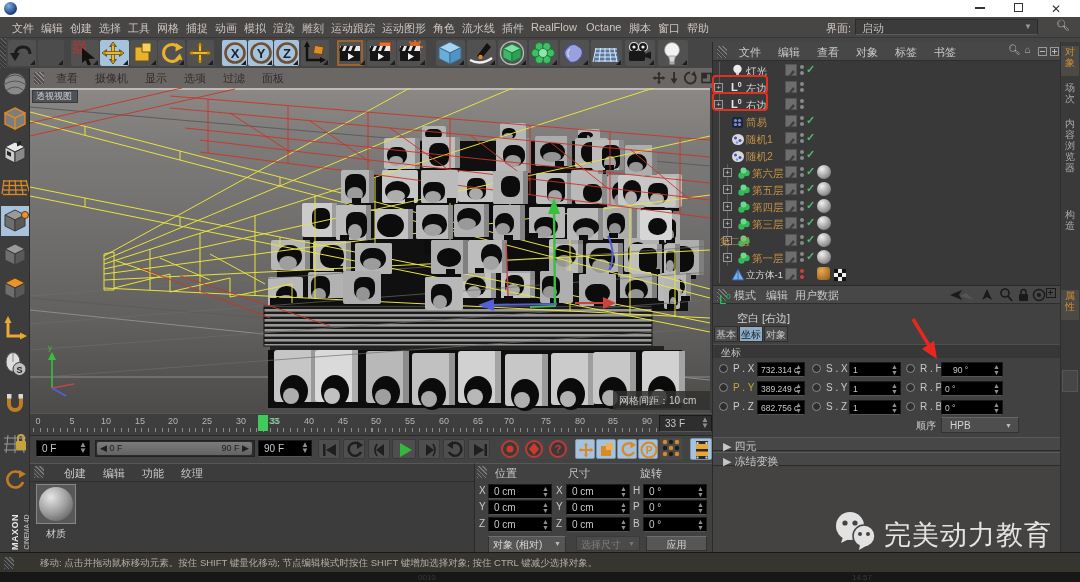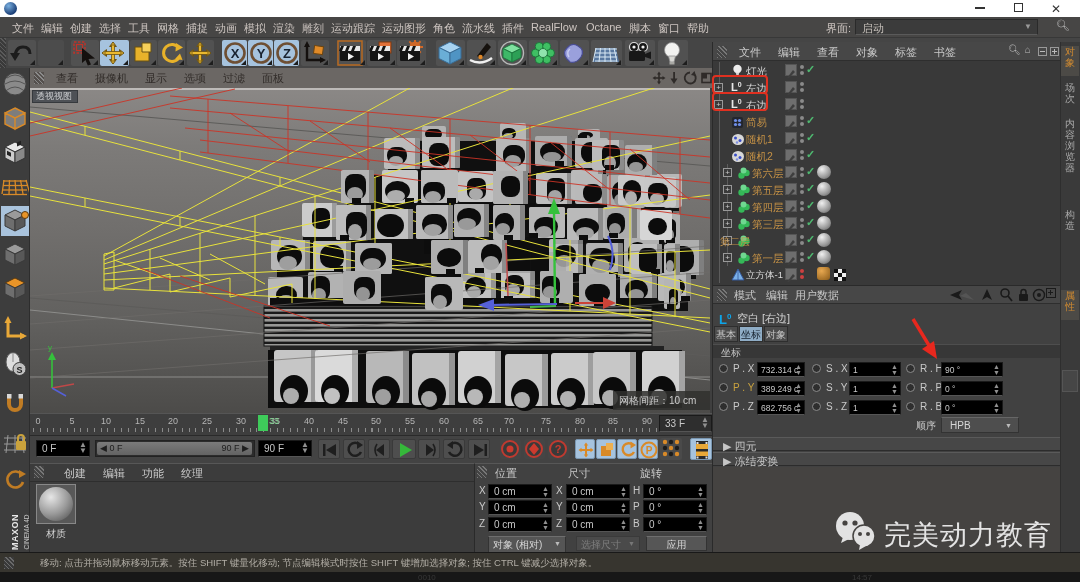--- a/index.html
+++ b/index.html
@@ -1120,35 +1120,35 @@
         <path d="M4,7 v-2 a2.5,2.5 0 0 1 5,0 v2" stroke="#1a1a1a" stroke-width="1.5" fill="none"></path>
       </svg></div>
 <div class="a" style="left:1032px;top:287px"><svg width="15" height="16" viewBox="0 0 15 16">
         <circle cx="7" cy="8" r="5.5" fill="none" stroke="#1a1a1a" stroke-width="1.4"></circle>
         <circle cx="7" cy="8" r="2" fill="#1a1a1a"></circle>
       </svg></div>
 <div class="a" style="left:1046px;top:288px;width:10px;height:10px;border:1.4px solid #1a1a1a"></div>
     <div class="a" style="left:1048px;top:292px;width:5px;height:1.4px;background:#1a1a1a"></div>
     <div class="a" style="left:1050px;top:290px;width:1.4px;height:5px;background:#1a1a1a"></div>
 <div class="a" style="left:713px;top:304px;width:367px;height:248px;background:#414141"></div>
-<div class="a" style="left:719px;top:312px;color:#0ea5e9;font-size:13px;font-weight:bold">L<span style="font-size:8px;vertical-align:5px">0</span></div>
+<div class="a" style="left:719px;top:292px;color:#22c55e;font-size:13px;font-weight:normal">L<span style="font-size:8px;vertical-align:5px">0</span></div>
 <div class="a" style="left:737px;top:311px;font-size:11px;color:#d2d2d2">空白 [右边]</div>
 <div class="a" style="left:714px;top:326px;width:24px;height:16px;background:#4c4c4c;border:1px solid #2e2e2e;color:#c6c6c6;font-size:10px;text-align:center;padding-top:1px">基本</div>
 <div class="a" style="left:739px;top:326px;width:24px;height:16px;background:#8fadc6;border:1px solid #2e2e2e;color:#15202c;font-size:10px;text-align:center;padding-top:1px">坐标</div>
 <div class="a" style="left:764px;top:326px;width:24px;height:16px;background:#4c4c4c;border:1px solid #2e2e2e;color:#c6c6c6;font-size:10px;text-align:center;padding-top:1px">对象</div>
 <div class="a" style="left:713px;top:344px;width:347px;height:14px;background:#373737;border-top:1px solid #4e4e4e;color:#c2c2c2;font-size:10px;padding:1px 0 0 8px">坐标</div>
 <div class="a" style="left:719px;top:364px;width:9px;height:9px;border-radius:5px;border:1.6px solid #8a8a8a;background:#2e2e2e"></div>
 <div class="a" style="left:733px;top:363px;font-size:10px;color:#c9c9c9">P . X</div>
 <div class="box" style="left:757px;top:362px;width:48px;height:15px;line-height:14px;font-size:8.5px;padding-left:3px">732.314 c<span class="spin" style="font-size:7px">▲<br>▼</span></div>
 <div class="a" style="left:812px;top:364px;width:9px;height:9px;border-radius:5px;border:1.6px solid #8a8a8a;background:#2e2e2e"></div>
 <div class="a" style="left:826px;top:363px;font-size:10px;color:#c9c9c9">S . X</div>
 <div class="box" style="left:849px;top:362px;width:52px;height:15px;line-height:14px;font-size:8.5px;padding-left:3px">1<span class="spin" style="font-size:7px">▲<br>▼</span></div>
 <div class="a" style="left:906px;top:364px;width:9px;height:9px;border-radius:5px;border:1.6px solid #8a8a8a;background:#2e2e2e"></div>
 <div class="a" style="left:920px;top:363px;font-size:10px;color:#c9c9c9">R . H</div>
-<div class="box" style="left:941px;top:362px;width:62px;height:15px;line-height:14px;font-size:8.5px;padding-left:3px">90 °<span class="spin" style="font-size:7px">▲<br>▼</span></div>
+<div class="box" style="left:941px;top:362px;width:62px;height:15px;line-height:14px;font-size:8.5px;padding-left:11px">90 °<span class="spin" style="font-size:7px">▲<br>▼</span></div>
 <div class="a" style="left:719px;top:383px;width:9px;height:9px;border-radius:5px;border:1.6px solid #8a8a8a;background:#2e2e2e"></div>
 <div class="a" style="left:733px;top:382px;font-size:10px;color:#c9a23e">P . Y</div>
 <div class="box" style="left:757px;top:381px;width:48px;height:15px;line-height:14px;font-size:8.5px;padding-left:3px">389.249 c<span class="spin" style="font-size:7px">▲<br>▼</span></div>
 <div class="a" style="left:812px;top:383px;width:9px;height:9px;border-radius:5px;border:1.6px solid #8a8a8a;background:#2e2e2e"></div>
 <div class="a" style="left:826px;top:382px;font-size:10px;color:#c9c9c9">S . Y</div>
 <div class="box" style="left:849px;top:381px;width:52px;height:15px;line-height:14px;font-size:8.5px;padding-left:3px">1<span class="spin" style="font-size:7px">▲<br>▼</span></div>
 <div class="a" style="left:906px;top:383px;width:9px;height:9px;border-radius:5px;border:1.6px solid #8a8a8a;background:#2e2e2e"></div>
 <div class="a" style="left:920px;top:382px;font-size:10px;color:#c9c9c9">R . P</div>
 <div class="box" style="left:941px;top:381px;width:62px;height:15px;line-height:14px;font-size:8.5px;padding-left:3px">0 °<span class="spin" style="font-size:7px">▲<br>▼</span></div>
 <div class="a" style="left:719px;top:402px;width:9px;height:9px;border-radius:5px;border:1.6px solid #8a8a8a;background:#2e2e2e"></div>

